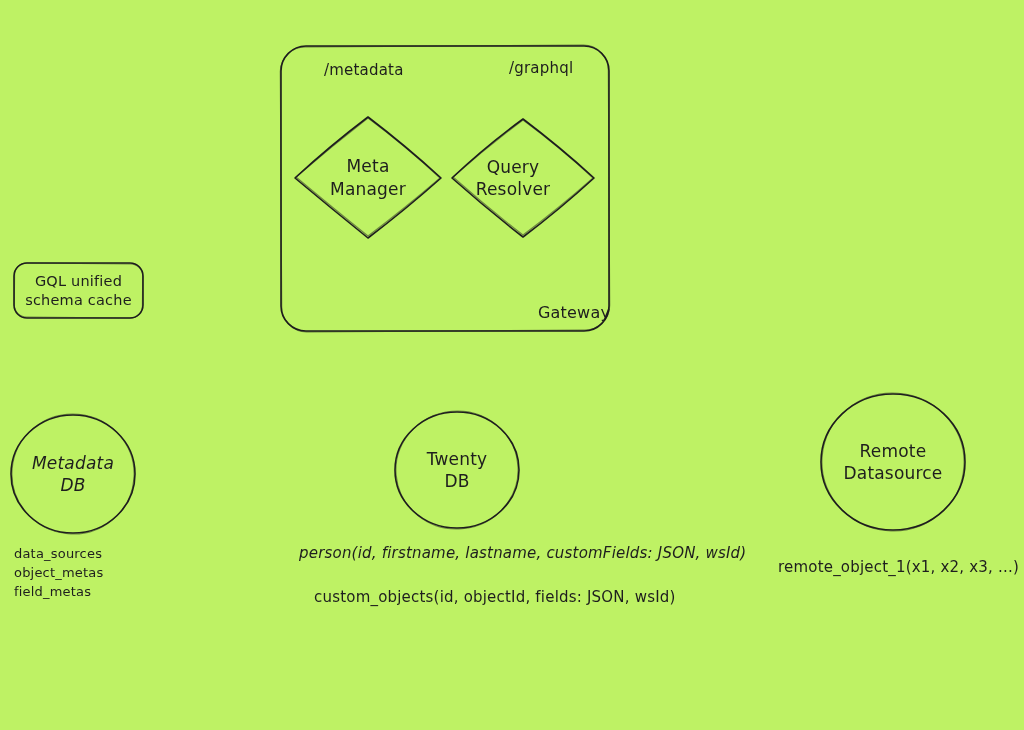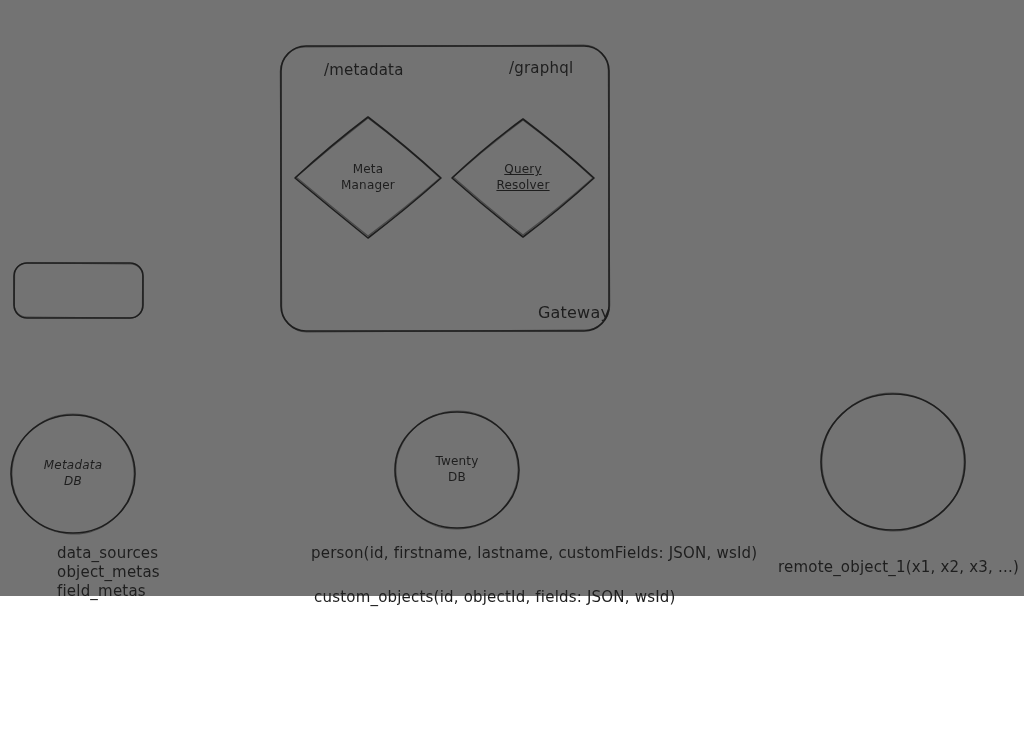--- a/index.html
+++ b/index.html
@@ -10,51 +10,50 @@
   body {
     width: 1024px;
     height: 730px;
     font-family: "DejaVu Sans", sans-serif;
     color: #1e1e1e;
     overflow: hidden;
   }
   .canvas {
     position: relative;
     width: 1024px;
-    height: 596px;
-    background: #737373;
+    height: 730px;
+    background: #bef264;
   }
   .shape {
     position: absolute;
   }
   svg { display: block; }
   .node-label {
     position: absolute;
     display: flex;
     align-items: center;
     justify-content: center;
     text-align: center;
     white-space: pre-line;
     line-height: 1.3;
-    font-size: 12px;
+    font-size: 17px;
     letter-spacing: 0.2px;
     pointer-events: none;
   }
   .free-label {
     position: absolute;
     white-space: pre-line;
     font-size: 15px;
     line-height: 1.25;
     letter-spacing: 0.2px;
   }
   .table-list {
     position: absolute;
-    font-size: 15px;
+    font-size: 13px;
     letter-spacing: 0.2px;
-    margin-left: 43px;
   }
   .table-list div {
     line-height: 19px;
   }
 </style>
 </head>
 <body>
 
 <div class="canvas">
 
@@ -78,29 +77,31 @@
   </svg>
   <div class="node-label" style="left:292px; top:114px; width:152px; height:127px;">Meta
 Manager</div>
 
   <svg class="shape" style="left:449px; top:116px;" width="148" height="124" viewBox="0 0 148 124">
     <g fill="none" stroke-width="1.6" stroke-linejoin="round" stroke-linecap="round" stroke="#1e1e1e">
       <path d="M 74 3 Q 111 31 145 62 Q 110 94 74 121 Q 38 93 3 62 Q 37 30 74 3 Z"></path>
       <path d="M 74 4 Q 112 32 144 62 Q 109 93 74 119 Q 39 92 4 61 Q 38 31 74 4 Z" opacity="0.5" stroke-width="1.1"></path>
     </g>
   </svg>
-  <div class="node-label" style="left:449px; top:116px; width:148px; height:124px;text-decoration:underline;">Query
+  <div class="node-label" style="left:439px; top:116px; width:148px; height:124px;">Query
 Resolver</div>
 
   <svg class="shape" style="left:12px; top:261px;" width="133" height="59" viewBox="0 0 133 59">
     <g fill="none" stroke-width="1.6" stroke-linejoin="round" stroke-linecap="round" stroke="#1e1e1e">
       <rect x="2" y="2" width="129" height="55" rx="13"></rect>
       <rect x="2.5" y="2.5" width="128" height="54" rx="12" opacity="0.5" stroke-width="1" transform="rotate(0.6 66 29)"></rect>
     </g>
   </svg>
+  <div class="node-label" style="left:12px; top:261px; width:133px; height:59px; font-size:14.5px;">GQL unified
+schema cache</div>
 
   <svg class="shape" style="left:8px; top:412px;" width="130" height="124" viewBox="0 0 130 124">
     <g fill="none" stroke-width="1.6" stroke="#1e1e1e">
       <ellipse cx="65" cy="62" rx="62" ry="59"></ellipse>
       <ellipse cx="65" cy="62" rx="61" ry="60" opacity="0.5" stroke-width="1" transform="rotate(5 65 62)"></ellipse>
     </g>
   </svg>
   <div class="node-label" style="left:8px; top:412px; width:130px; height:124px;font-style:italic;">Metadata
 DB</div>
 
@@ -112,25 +113,27 @@
   </svg>
   <div class="node-label" style="left:392px; top:409px; width:130px; height:122px;">Twenty
 DB</div>
 
   <svg class="shape" style="left:818px; top:391px;" width="150" height="142" viewBox="0 0 150 142">
     <g fill="none" stroke-width="1.6" stroke="#1e1e1e">
       <ellipse cx="75" cy="71" rx="72" ry="68"></ellipse>
       <ellipse cx="75" cy="71" rx="71" ry="69" opacity="0.5" stroke-width="1" transform="rotate(4 75 71)"></ellipse>
     </g>
   </svg>
+  <div class="node-label" style="left:818px; top:391px; width:150px; height:142px;">Remote
+Datasource</div>
 
   <div class="table-list" style="left:14px; top:544px;">
     <div>data_sources</div>
     <div>object_metas</div>
     <div>field_metas</div>
   </div>
 
-  <div class="free-label" style="left:311px; top:544px;">person(id, firstname, lastname, customFields: JSON, wsId)</div>
+  <div class="free-label" style="left:299px; top:544px;font-style:italic;">person(id, firstname, lastname, customFields: JSON, wsId)</div>
   <div class="free-label" style="left:314px; top:588px;">custom_objects(id, objectId, fields: JSON, wsId)</div>
 
   <div class="free-label" style="left:778px; top:542px;margin-top:16px;">remote_object_1(x1, x2, x3, ...)</div>
 
 </div>
 
 </body></html>

